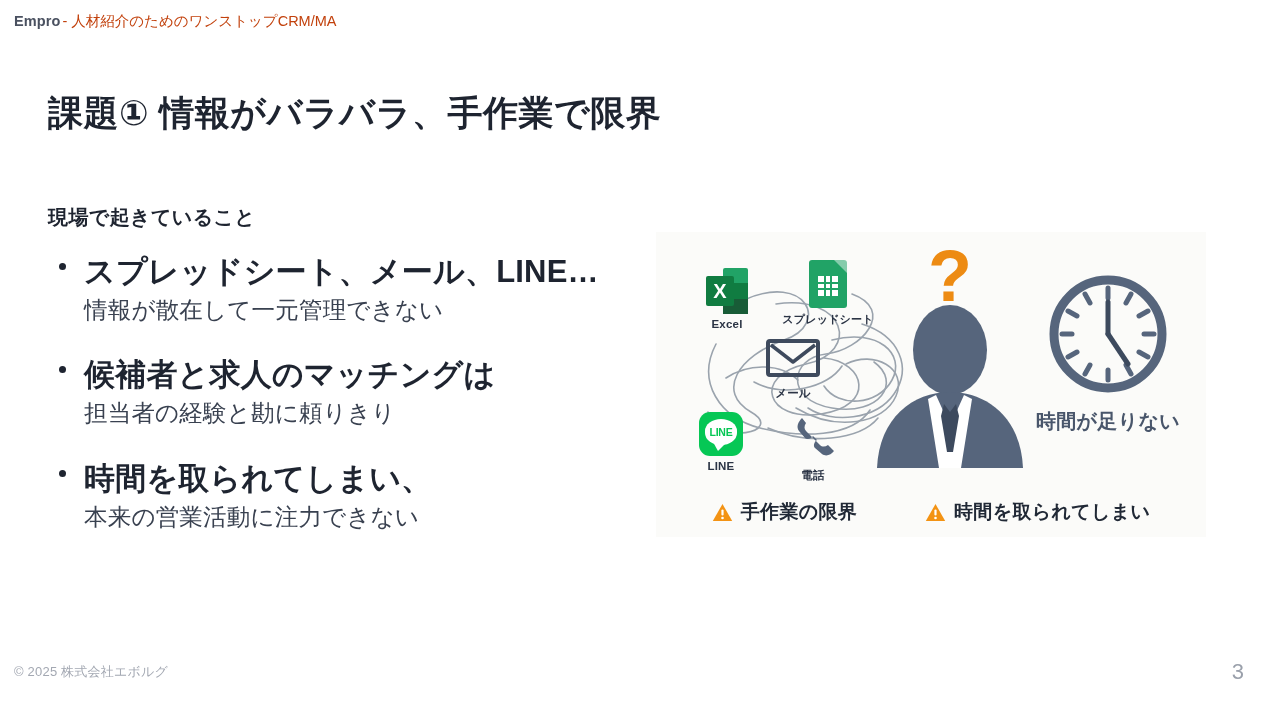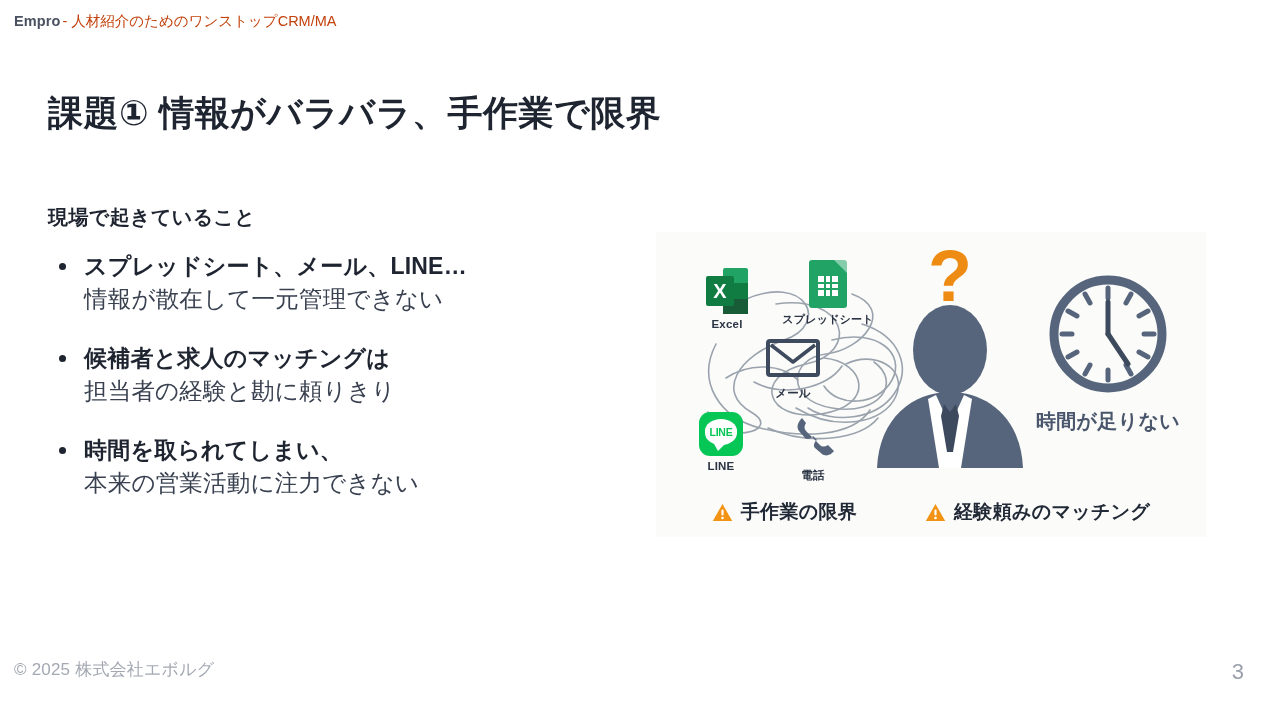--- a/index.html
+++ b/index.html
@@ -83,21 +83,21 @@
     position: absolute;
     left: 11px;
     top: 13px;
     width: 7px;
     height: 7px;
     border-radius: 50%;
     background: #1e2430;
   }
   .b-strong {
     display: block;
-    font-size: 23px;
+    font-size: 31px;
     font-weight: bold;
     color: #1e2430;
     line-height: 1.42;
     letter-spacing: .2px;
   }
   .b-normal {
     display: block;
     font-size: 23.5px;
     font-weight: normal;
     color: #394150;
@@ -248,21 +248,21 @@
     font-size: 19px; font-weight: bold; color: #212936;
     white-space: nowrap; letter-spacing: .3px;
   }
   .warn .tri { width: 21px; height: 19px; flex: 0 0 auto; }
 
   
   .footer-copy {
     position: absolute;
     left: 14px;
     bottom: 22px;
-    font-size: 17px;
+    font-size: 13px;
     color: #a3a8b2;
     letter-spacing: .2px;
     white-space: nowrap;
   }
   .page-num {
     position: absolute;
     right: 18px;
     bottom: 18px;
     font-size: 22px;
     color: #9aa0ab;
@@ -405,21 +405,21 @@
           <circle cx="10.5" cy="15" r="1.3" fill="#ffffff"></circle>
         </svg>
         <span>手作業の限界</span>
       </div>
       <div class="warn">
         <svg class="tri" viewBox="0 0 21 19">
           <path d="M10.5,1 L20.2,18 L0.8,18 Z" fill="#f39314"></path>
           <rect x="9.4" y="6.5" width="2.2" height="6" rx="1.1" fill="#ffffff"></rect>
           <circle cx="10.5" cy="15" r="1.3" fill="#ffffff"></circle>
         </svg>
-        <span>経験頼みのマッチング</span>
+        <span>時間を取られてしまい</span>
       </div>
     </div>
 
   </div>
 
   <div class="footer-copy">© 2025 株式会社エボルグ</div>
   <div class="page-num">3</div>
 
 </div>
 

